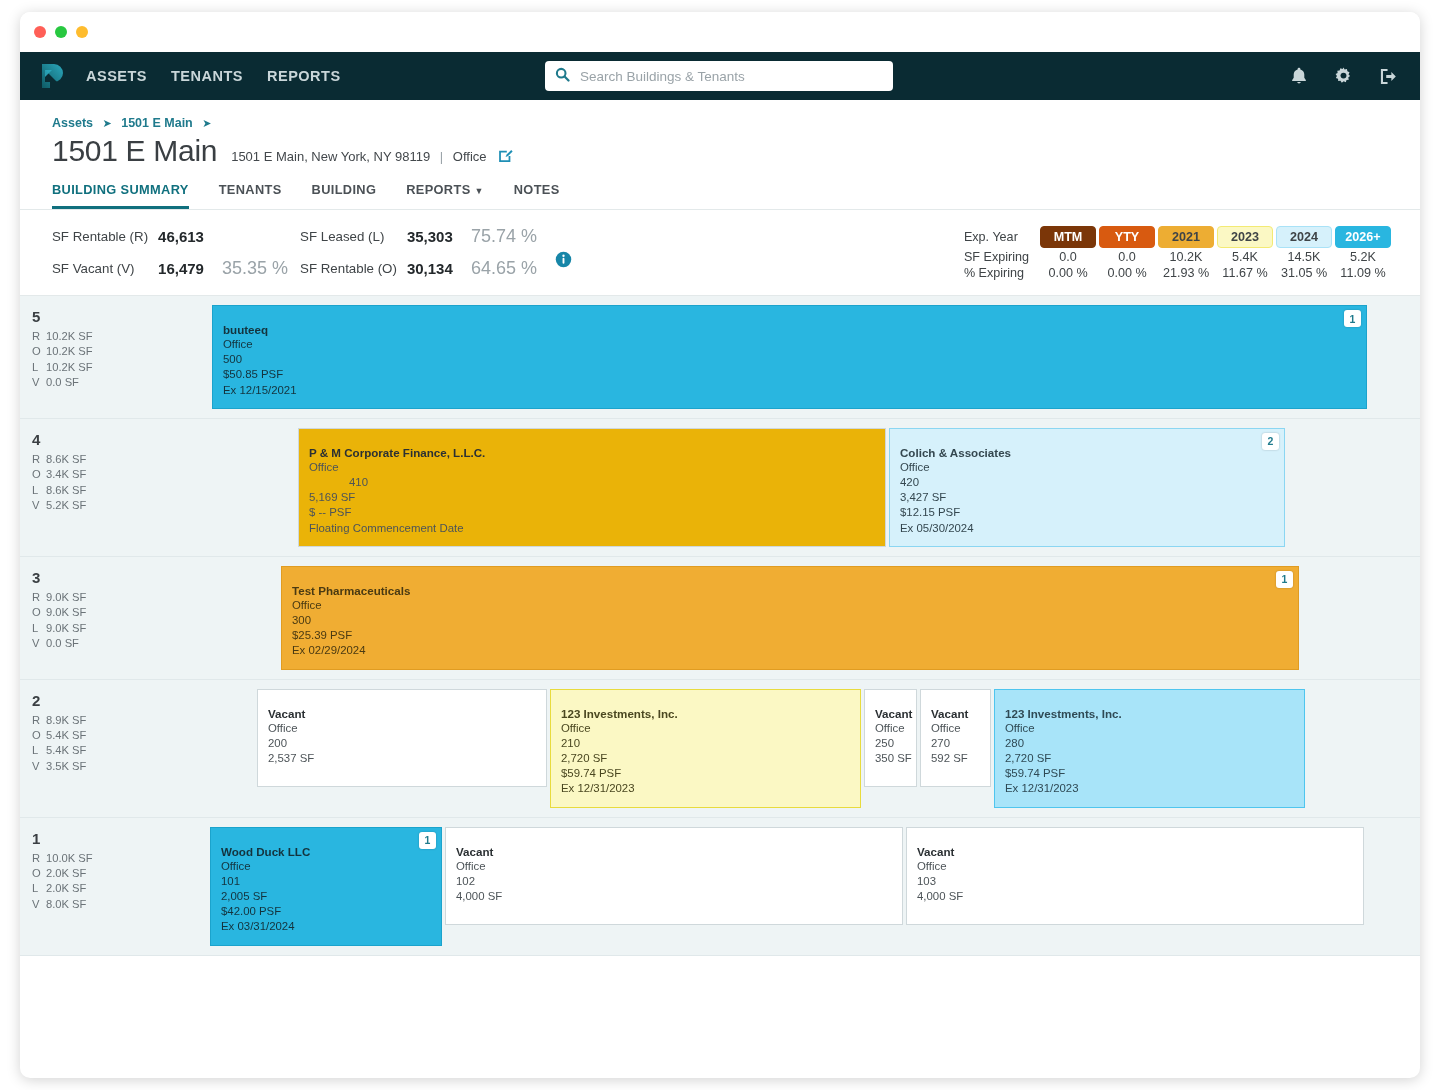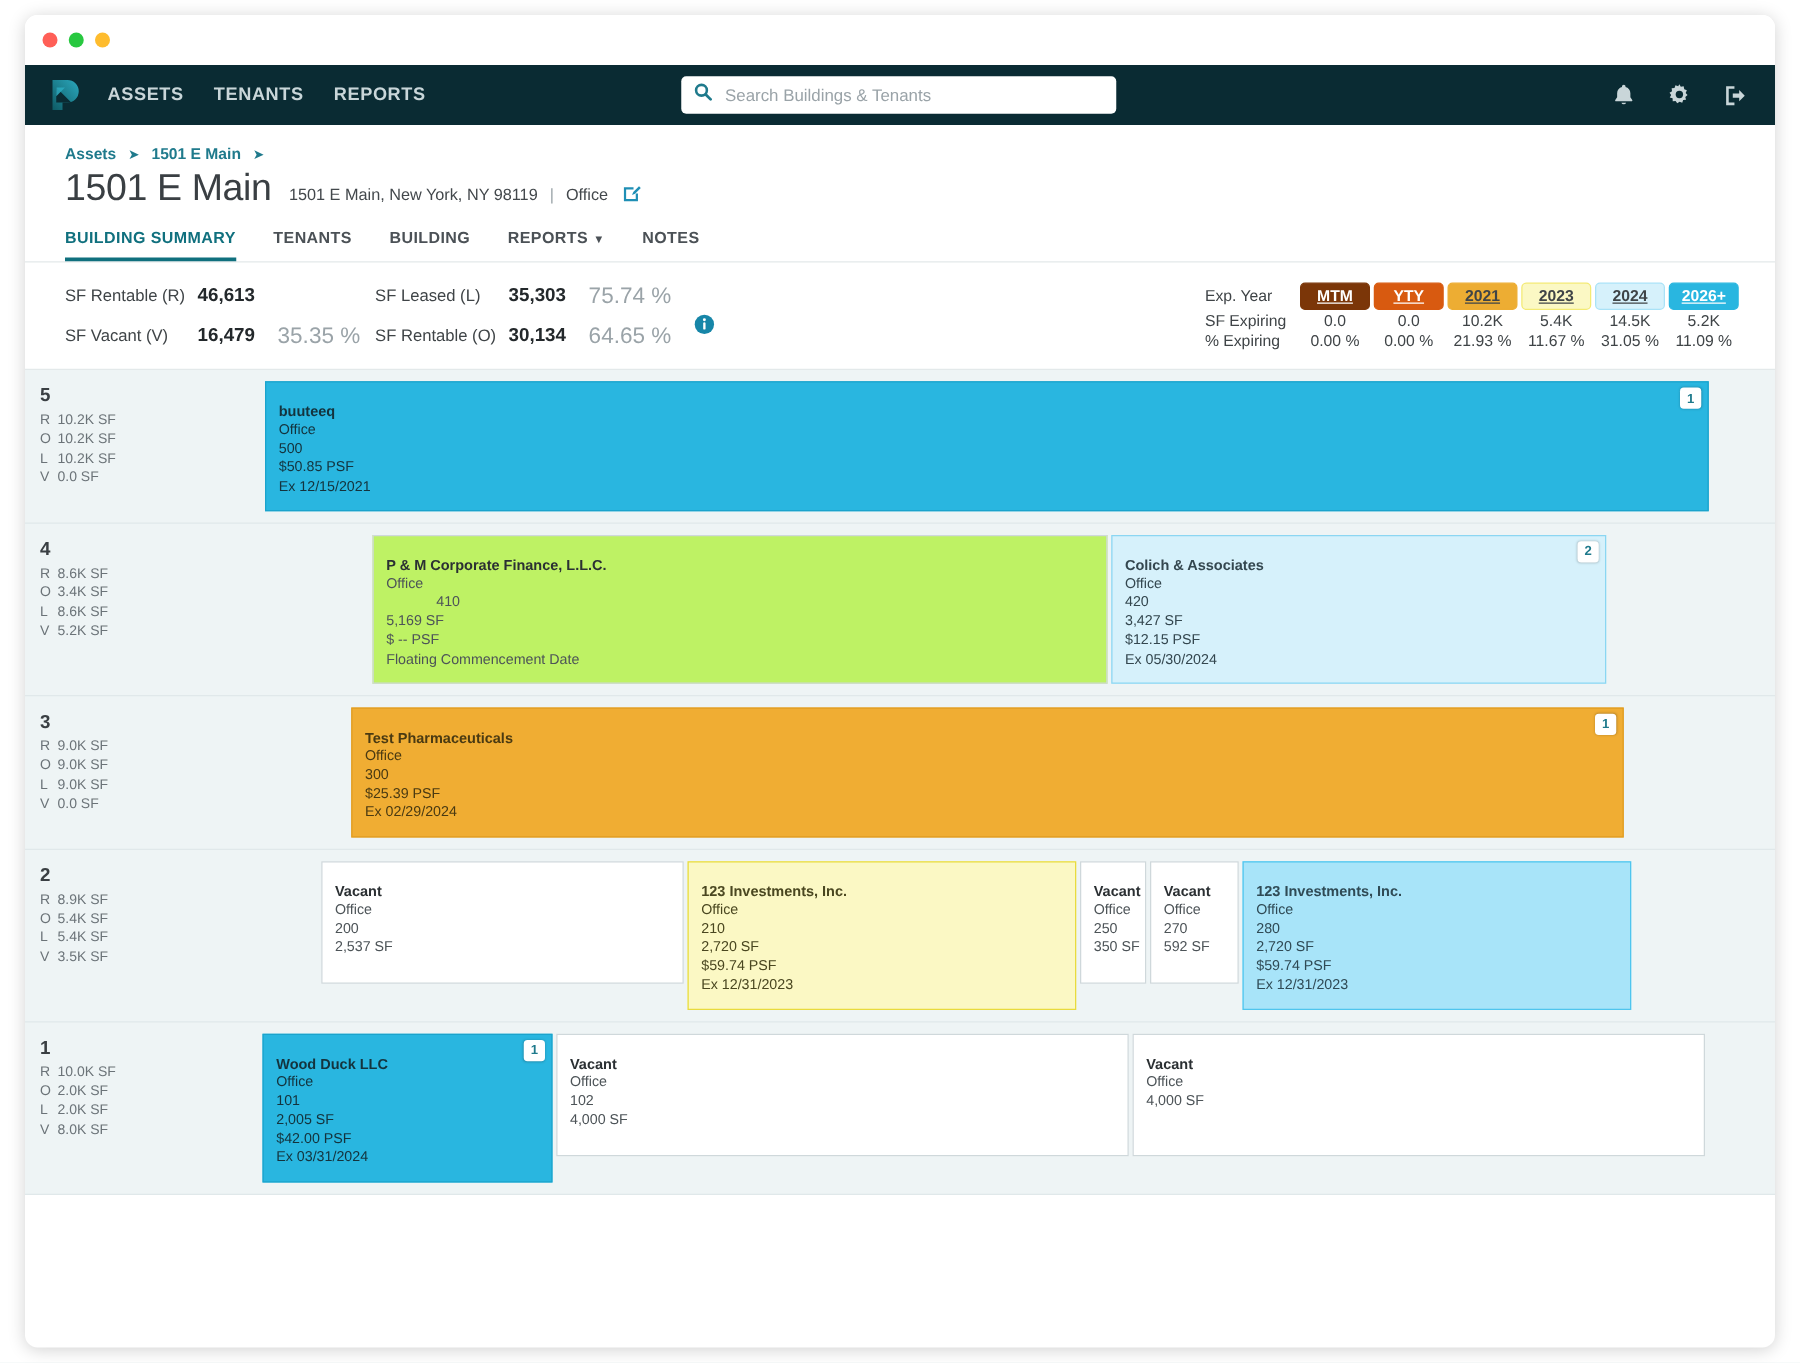--- a/index.html
+++ b/index.html
@@ -65,21 +65,21 @@
   .m-val{font-size:15px;color:#23282b;font-weight:600;white-space:nowrap;min-width:64px;}
   .m-pct{font-size:18px;color:#9aa3a8;white-space:nowrap;min-width:78px;}
   .infobtn{margin-left:6px;align-self:center;position:relative;top:9px;}
   
   .exp{position:absolute;right:26px;top:14px;}
   .exp table{border-collapse:separate;border-spacing:3px 2px;}
   .exp th,.exp td{font-size:12.6px;color:#3f4447;font-weight:400;text-align:center;padding:0;}
   .exp .rowlab{text-align:left;padding-right:8px;white-space:nowrap;}
   .chip{
     display:block;min-width:56px;padding:3px 8px;border-radius:4px;
-    font-size:12.6px;font-weight:600;text-align:center;box-sizing:border-box;text-decoration:underline;
+    font-size:12.6px;font-weight:600;text-align:center;box-sizing:border-box;
   }
   .exp td.num{font-size:12.6px;color:#3f4447;min-width:56px;}
   
   .stack{background:#eef4f5;padding:0;min-height:480px;}
   .floor{display:flex;align-items:stretch;border-bottom:1px solid #e0e8ea;min-height:116px;position:relative;}
   .floorinfo{width:165px;flex:0 0 165px;padding:12px 0 10px 12px;box-sizing:border-box;}
   .floornum{font-size:15px;font-weight:700;color:#3a3f43;margin-bottom:4px;}
   .frow{font-size:11.2px;color:#6b7378;line-height:15.4px;white-space:nowrap;}
   .frow .k{display:inline-block;width:14px;color:#6b7378;}
   .units{flex:1;display:flex;align-items:flex-start;padding-top:9px;padding-bottom:9px;position:relative;}
@@ -296,21 +296,21 @@
       <div class="floor">
         <div class="floorinfo">
           <div class="floornum">4</div>
           <div class="frow"><span class="k">R</span><span>8.6K SF</span></div>
           <div class="frow"><span class="k">O</span><span>3.4K SF</span></div>
           <div class="frow"><span class="k">L</span><span>8.6K SF</span></div>
           <div class="frow"><span class="k">V</span><span>5.2K SF</span></div>
         </div>
         <div class="units">
           <div class="spacer" style="width: 113px;"></div>
-          <div class="unit" style="width: 588px; background: #bef264; border-color: rgb(207, 216, 219); color: rgb(77, 84, 88);">
+          <div class="unit" style="width: 588px; background: #eab308; border-color: rgb(207, 216, 219); color: rgb(77, 84, 88);">
             <div class="nm" style="color: rgb(43, 48, 51);">P &amp; M Corporate Finance, L.L.C.</div>
             <div class="ln" style="color: rgb(77, 84, 88);">Office</div>
             <div class="ln" style="color: rgb(77, 84, 88); margin-left: 40px;">410</div>
             <div class="ln" style="color: rgb(77, 84, 88);">5,169 SF</div>
             <div class="ln" style="color: rgb(77, 84, 88);">$ -- PSF</div>
             <div class="ln" style="color: rgb(77, 84, 88);">Floating Commencement Date</div>
           </div>
           <div class="unit" style="width: 396px; background: rgb(214, 241, 251); border-color: rgb(139, 214, 242); color: rgb(52, 71, 79);">
             <div class="nm" style="color: rgb(52, 71, 79);">Colich &amp; Associates</div>
             <div class="ln" style="color: rgb(52, 71, 79);">Office</div>
@@ -409,19 +409,20 @@
           </div>
           <div class="unit" style="width: 458px; background: rgb(255, 255, 255); border-color: rgb(207, 216, 219); color: rgb(77, 84, 88);">
             <div class="nm" style="color: rgb(43, 48, 51);">Vacant</div>
             <div class="ln" style="color: rgb(77, 84, 88);">Office</div>
             <div class="ln" style="color: rgb(77, 84, 88);">102</div>
             <div class="ln" style="color: rgb(77, 84, 88);">4,000 SF</div>
           </div>
           <div class="unit" style="width: 458px; background: rgb(255, 255, 255); border-color: rgb(207, 216, 219); color: rgb(77, 84, 88);">
             <div class="nm" style="color: rgb(43, 48, 51);">Vacant</div>
             <div class="ln" style="color: rgb(77, 84, 88);">Office</div>
+            <div class="ln" style="color: rgb(77, 84, 88);">103</div>
             <div class="ln" style="color: rgb(77, 84, 88);">4,000 SF</div>
           </div>
         </div>
       </div>
     </div>
 
 </div>
 
 </body></html>

